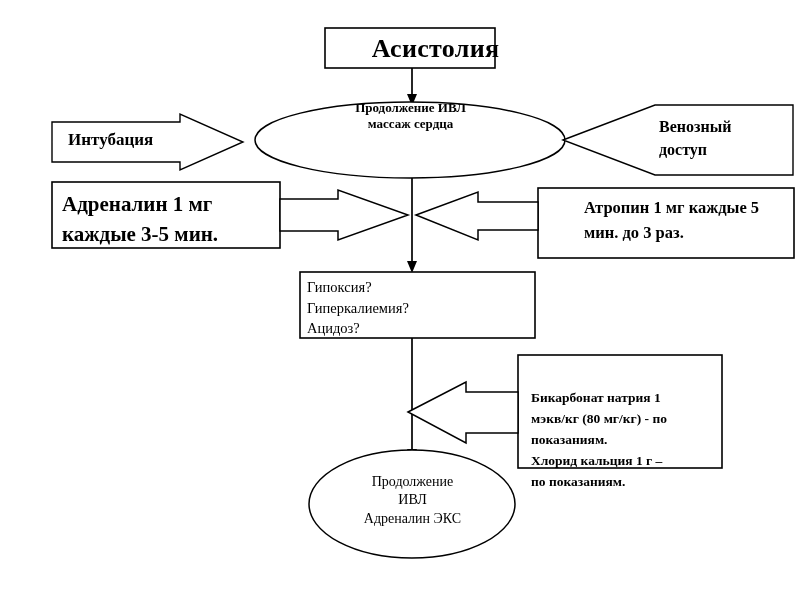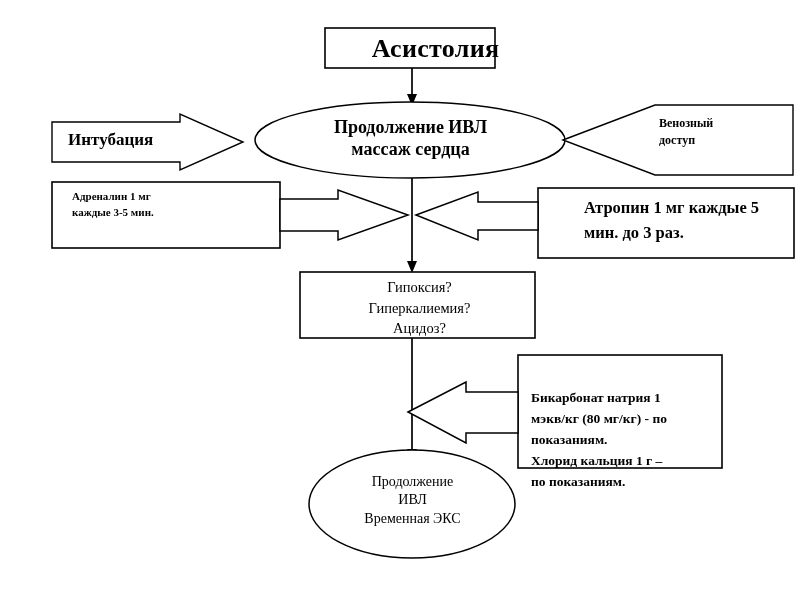--- a/index.html
+++ b/index.html
@@ -33,43 +33,43 @@
   .bold { font-weight: bold; }
   .ctr { text-align: center; }
   .lft { text-align: left; }
 
   
   #t-title {
     left: 325px; top: 33px; width: 141px;
     font-size: 26px; letter-spacing: .3px; margin-left: 40px;
   }
   #t-ellipse-main {
-    left: 268px; top: 117px; width: 285px;
-    font-size: 18px;
+    left: 268px; top: 100px; width: 285px;
+    font-size: 13px;
   }
   #t-intubation {
     left: 58px; top: 130px; width: 120px;
     font-size: 17px;
     margin-left: 10px;
   }
   #t-venous {
     left: 659px; top: 115px; width: 130px;
-    font-size: 12px; line-height: 1.45;
+    font-size: 16px; line-height: 1.45;
   }
   #t-adrenaline {
-    left: 72px; top: 189px; width: 210px;
-    font-size: 11px; line-height: 1.45;
+    left: 62px; top: 189px; width: 210px;
+    font-size: 21px; line-height: 1.45;
   }
   #t-atropine {
     left: 543px; top: 196px; width: 250px;
     font-size: 16.5px; line-height: 1.5; margin-left: 41px;
   }
   #t-causes {
     left: 307px; top: 277px; width: 225px;
-    font-size: 14.5px; line-height: 1.42; font-weight: normal; text-align: center;
+    font-size: 14.5px; line-height: 1.42; font-weight: normal;
   }
   #t-bicarb {
     left: 531px; top: 360px; width: 190px;
     font-size: 13.5px; line-height: 1.56; margin-top: 27px;
   }
   #t-ellipse-bottom {
     left: 330px; top: 473px; width: 165px;
     font-size: 14px; line-height: 1.32; font-weight: normal;
   }
 </style>
@@ -135,15 +135,15 @@
 Ацидоз?</div>
 
   <div id="t-bicarb" class="node-text bold lft">Бикарбонат натрия 1
 мэкв/кг  (80 мг/кг) - по
 показаниям.
 Хлорид кальция 1 г –
 по показаниям.</div>
 
   <div id="t-ellipse-bottom" class="node-text ctr">Продолжение
 ИВЛ
-Временная ЭКС</div>
+Адреналин ЭКС</div>
 
 </div>
 
 </body></html>

